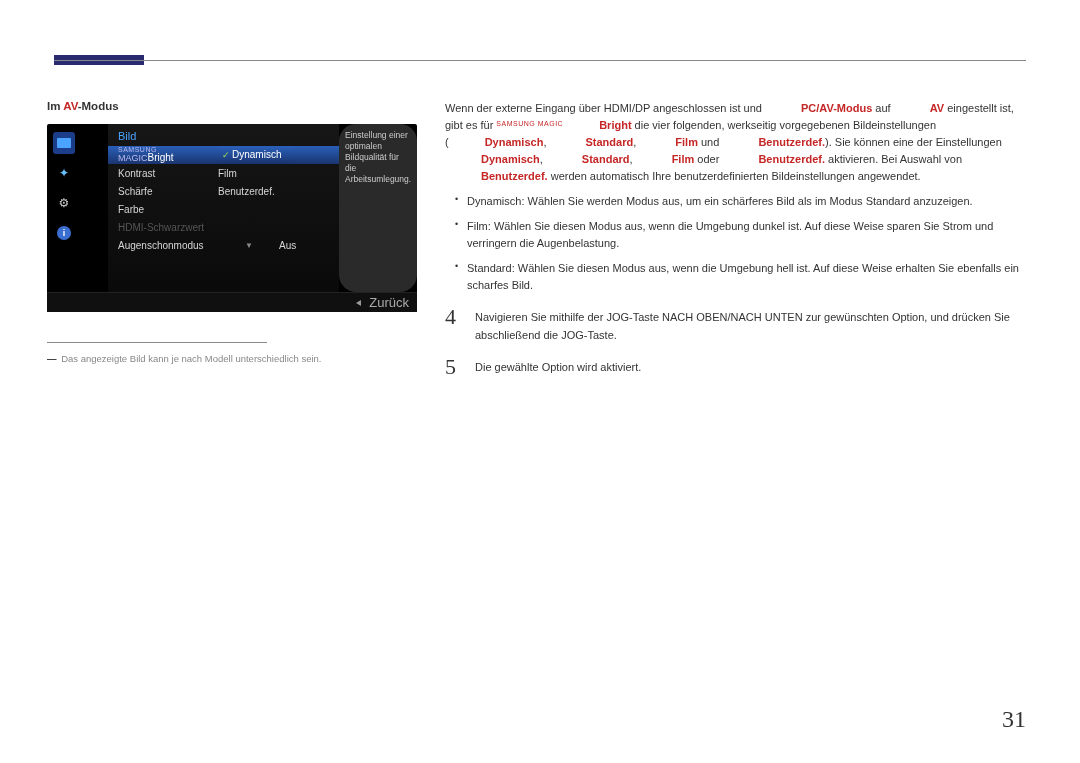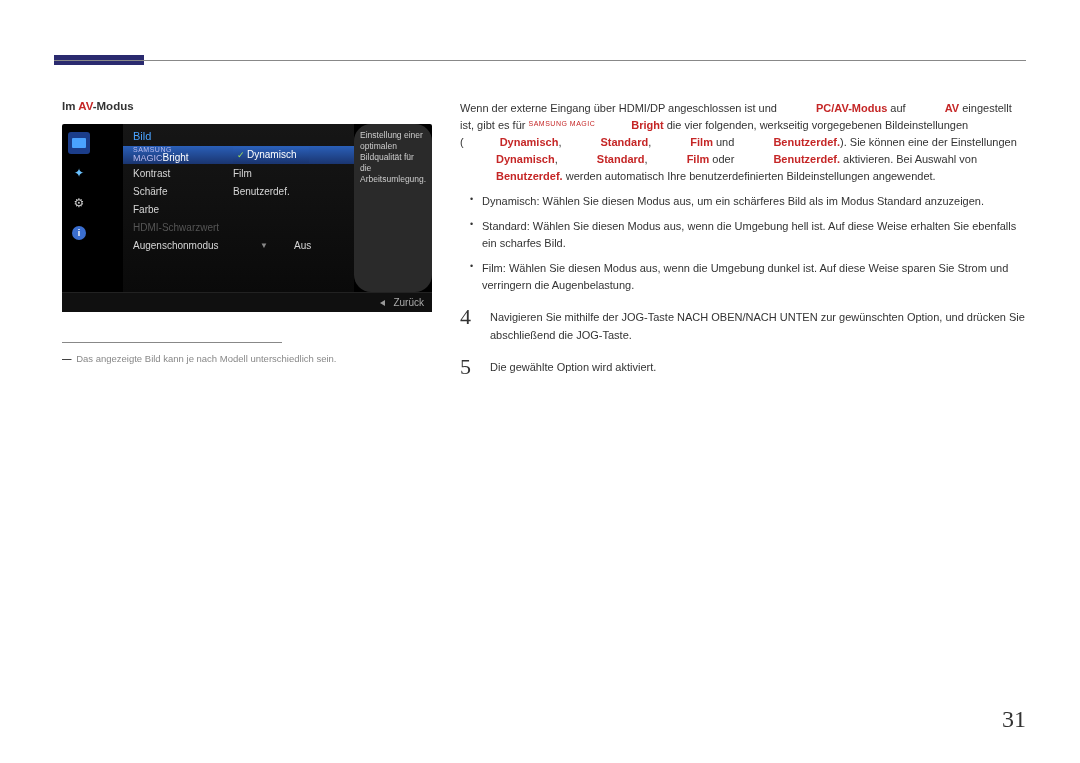--- a/index.html
+++ b/index.html
@@ -23,21 +23,21 @@
     position: absolute;
     top: 55px;
     left: 54px;
     width: 90px;
     height: 10px;
     background: #2a2a6f;
   }
   .content {
     position: absolute;
     top: 100px;
-    left: 62px;
+    left: 47px;
     right: 54px;
     display: flex;
     gap: 28px;
   }
   .left-col { width: 370px; flex-shrink: 0; }
   .right-col { flex: 1; line-height: 1.55; }
   .heading { font-weight: bold; margin-bottom: 12px; font-size: 11.5px; }
   .heading .red { color: #c52626; }
 
   
@@ -116,21 +116,21 @@
     border-radius: 17px;
   }
   .osd-footer {
     height: 20px;
     background: #101010;
     display: flex;
     align-items: center;
     justify-content: flex-end;
     gap: 6px;
     padding: 0 8px;
-    font-size: 10px;
+    font-size: 13px;
     color: #aaa;
     border-top: 1px solid #222;
   }
   .osd-arrow {
     display: inline-block;
     width: 0; height: 0;
     border-top: 3px solid transparent;
     border-bottom: 3px solid transparent;
     border-right: 5px solid #999;
     margin-right: 2px;
@@ -272,28 +272,28 @@
     </div>
   </div>
 
   <div class="right-col">
     <p class="para">
       <span>Wenn der externe Eingang über HDMI/DP angeschlossen ist und </span><span class="r">PC/AV-Modus</span><span> auf </span><span class="r">AV</span><span> eingestellt ist, gibt es für </span><span class="smagic2">SAMSUNG MAGIC</span><span class="r">Bright</span><span> die vier folgenden, werkseitig vorgegebenen Bildeinstellungen (</span><span class="r">Dynamisch</span><span>, </span><span class="r">Standard</span><span>, </span><span class="r">Film</span><span> und </span><span class="r">Benutzerdef.</span><span>). Sie können eine der Einstellungen </span><span class="r">Dynamisch</span><span>, </span><span class="r">Standard</span><span>, </span><span class="r">Film</span><span> oder </span><span class="r">Benutzerdef.</span><span> aktivieren. Bei Auswahl von </span><span class="r">Benutzerdef.</span><span> werden automatisch Ihre benutzerdefinierten Bildeinstellungen angewendet.</span>
     </p>
 
     <ul class="bullets">
       <li>
-        <span class="r">Dynamisch</span><span>: Wählen Sie diesen Modus aus, um ein schärferes Bild als im Modus </span><span class="b">Standard</span><span> anzuzeigen.</span>
+        <span class="r">Dynamisch</span><span>: Wählen Sie werden Modus aus, um ein schärferes Bild als im Modus </span><span class="b">Standard</span><span> anzuzeigen.</span>
+      </li>
+      <li>
+        <span class="r">Film</span><span>: Wählen Sie diesen Modus aus, wenn die Umgebung dunkel ist. Auf diese Weise sparen Sie Strom und verringern die Augenbelastung.</span>
       </li>
       <li>
         <span class="r">Standard</span><span>: Wählen Sie diesen Modus aus, wenn die Umgebung hell ist. Auf diese Weise erhalten Sie ebenfalls ein scharfes Bild.</span>
       </li>
-      <li>
-        <span class="r">Film</span><span>: Wählen Sie diesen Modus aus, wenn die Umgebung dunkel ist. Auf diese Weise sparen Sie Strom und verringern die Augenbelastung.</span>
-      </li>
     </ul>
 
     <div class="step-row">
       <div class="step-num">4</div>
       <div class="step-text">Navigieren Sie mithilfe der JOG-Taste NACH OBEN/NACH UNTEN zur gewünschten Option, und drücken Sie abschließend die JOG-Taste.</div>
     </div>
     <div class="step-row">
       <div class="step-num">5</div>
       <div class="step-text">Die gewählte Option wird aktiviert.</div>
     </div>

